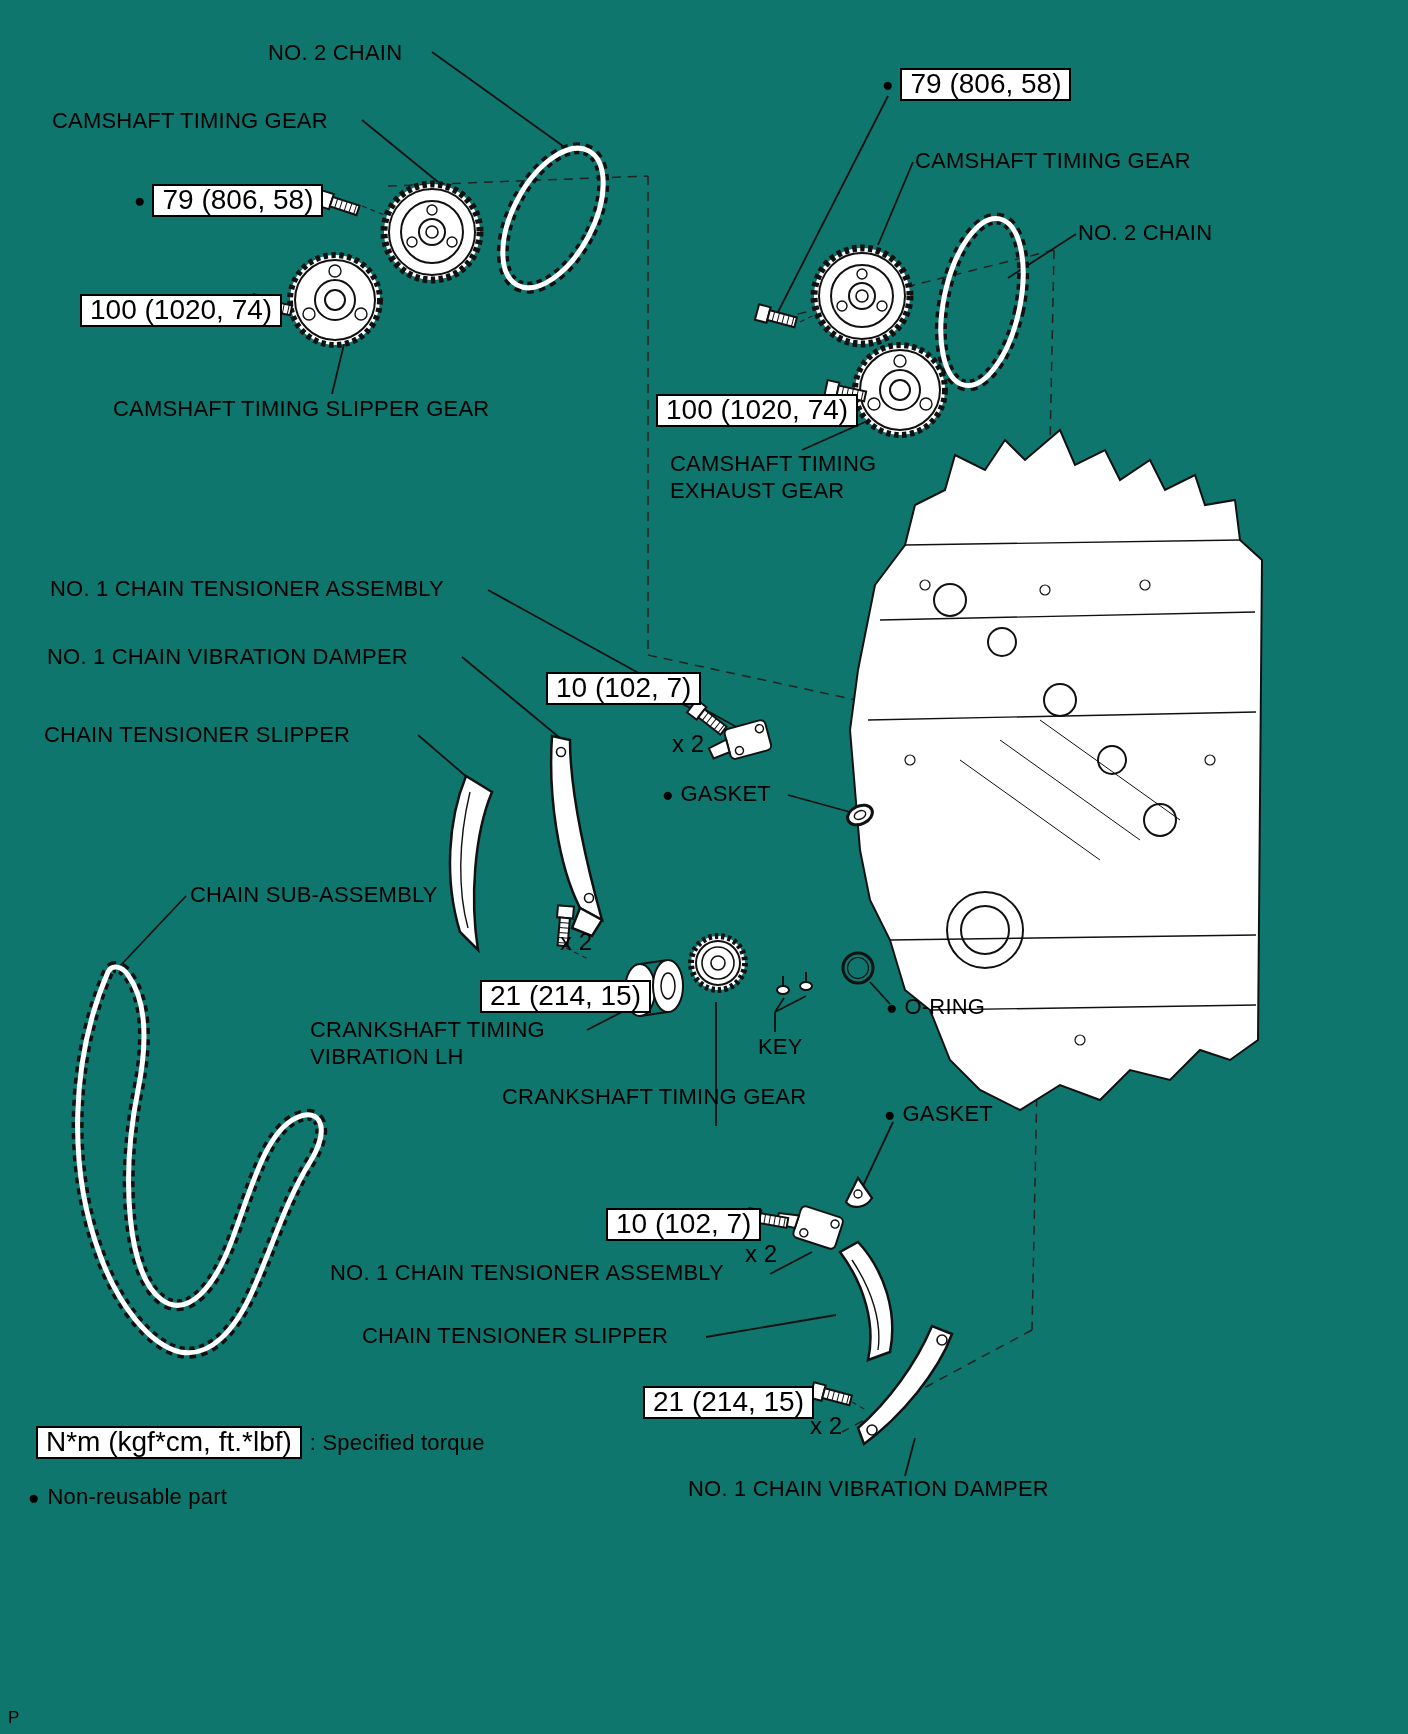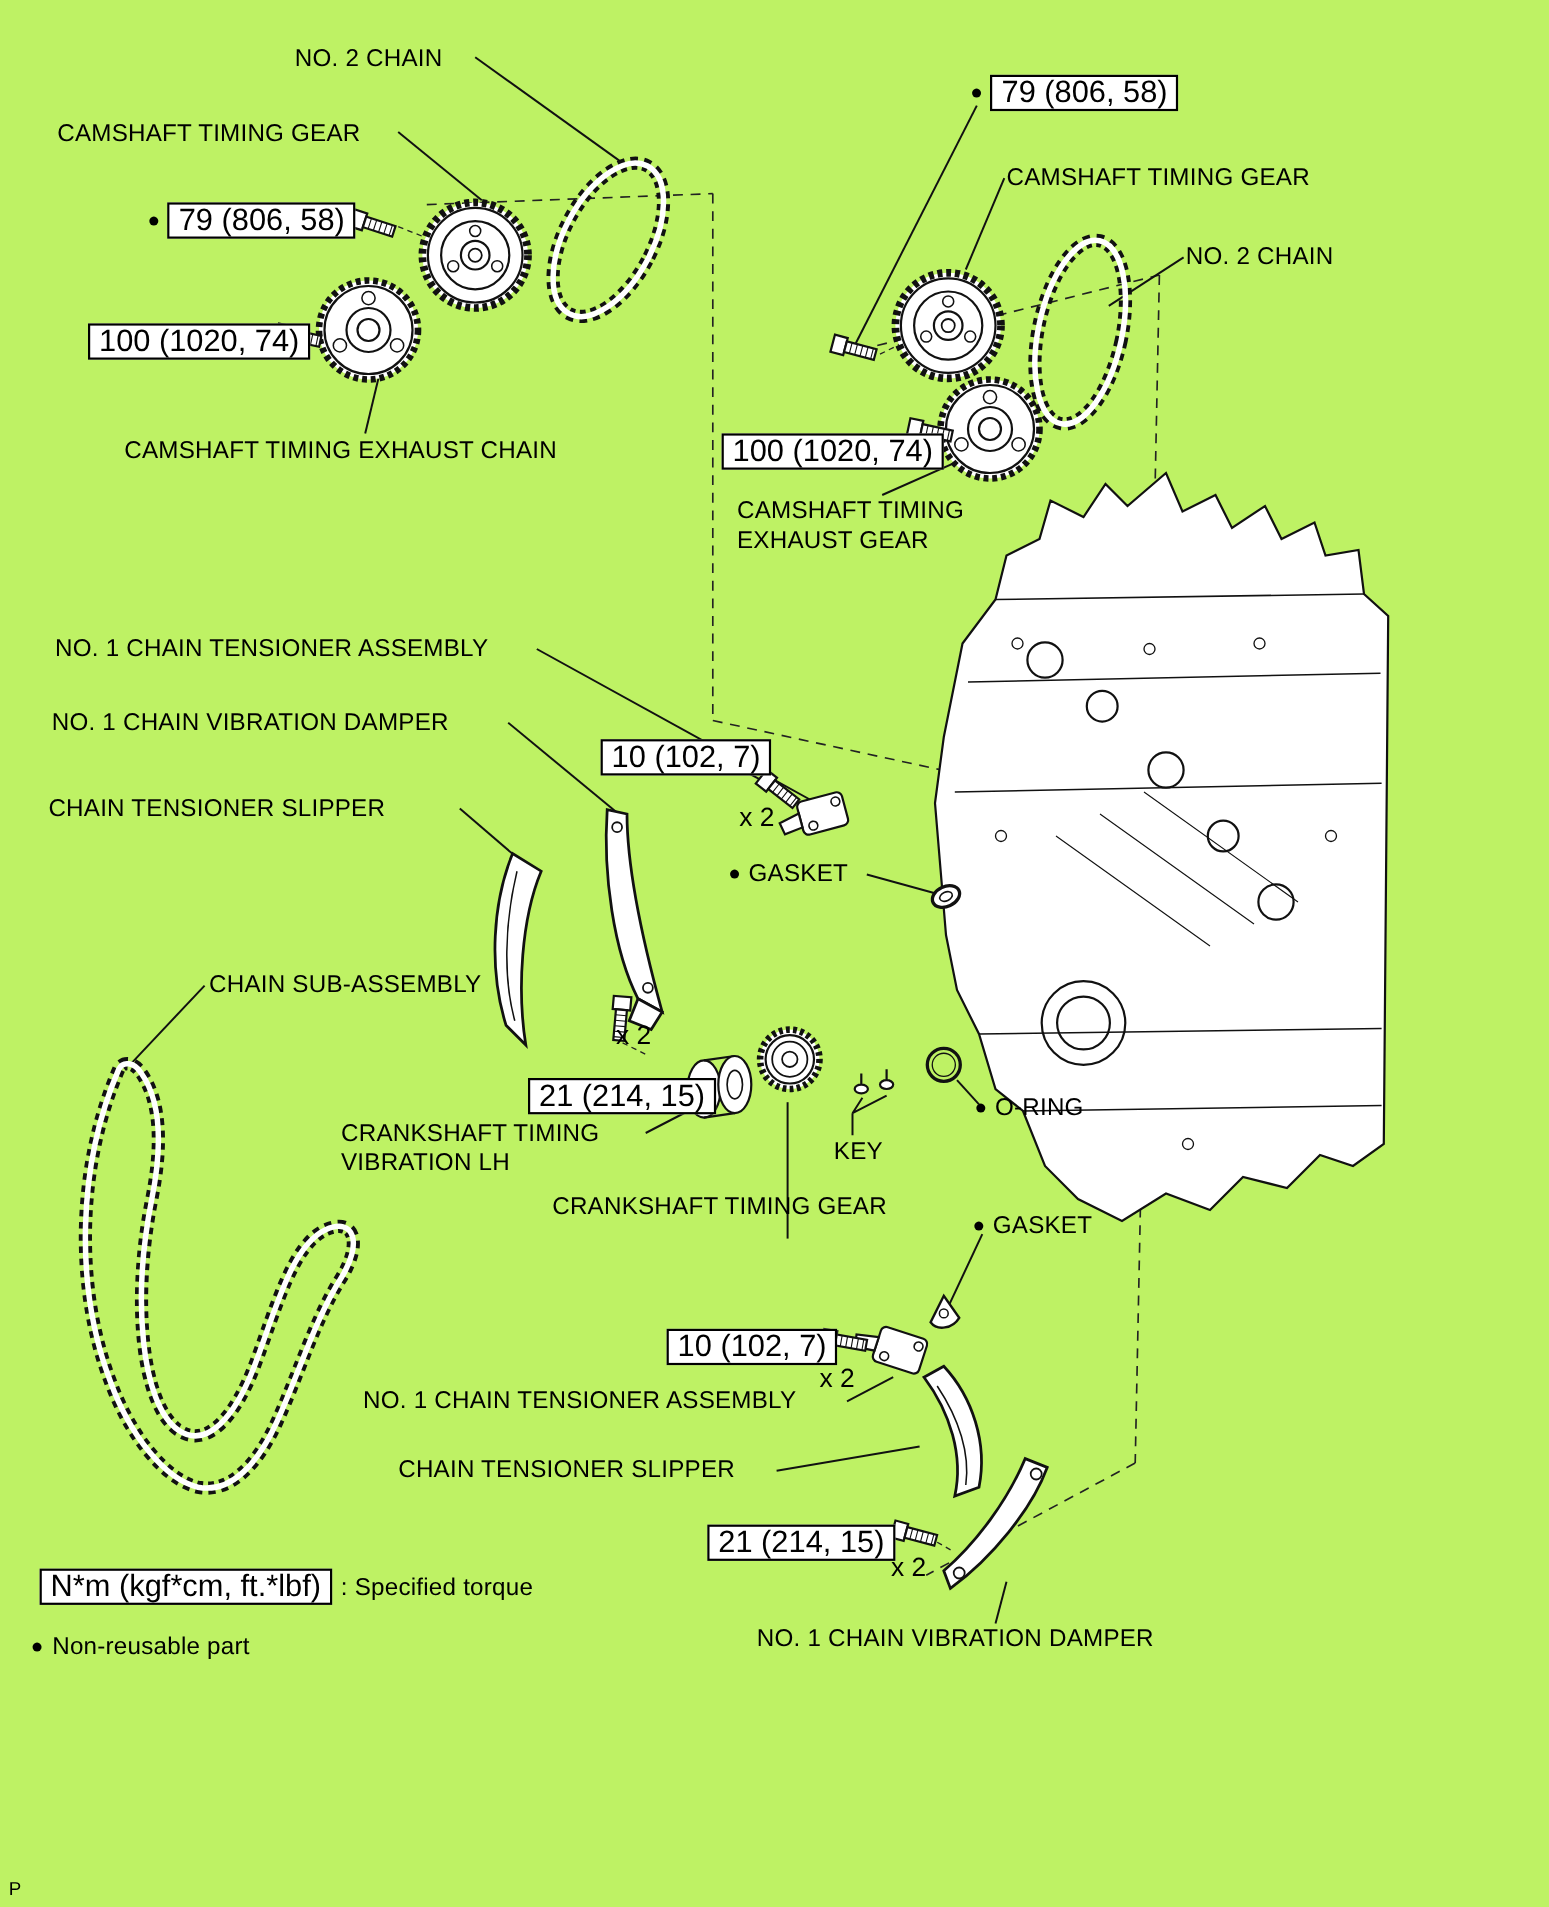--- a/index.html
+++ b/index.html
@@ -1,16 +1,16 @@
 <!DOCTYPE html>
 <html><head>
 <meta charset="utf-8">
 <style>
   html,body{margin:0;padding:0;background:#fff;}
-  .stage{position:relative;width:1408px;height:1734px;background:#bef264;overflow:hidden;
+  .stage{position:relative;width:1408px;height:1734px;background:#0f766e;overflow:hidden;
          font-family:"Liberation Sans",sans-serif;color:#000;}
   svg.art{position:absolute;left:0;top:0;}
   .lbl{position:absolute;font-size:22px;white-space:nowrap;letter-spacing:.2px;}
   .lbl2{line-height:27px;}
   .trow{position:absolute;display:flex;align-items:center;gap:7px;white-space:nowrap;}
   .tbox{display:inline-block;border:2px solid #000;background:#fff;padding:2px 8px 3px;
         font-size:28px;line-height:24px;}
   .bdot{font-size:19px;line-height:19px;}
   .x2{position:absolute;font-size:24px;white-space:nowrap;}
   .legend-row{position:absolute;display:flex;align-items:center;gap:8px;white-space:nowrap;text-align:right;}
@@ -231,21 +231,21 @@
 
   <div class="trow" style="left:134px;top:184px">
     <span class="bdot">●</span>
     <span class="tbox">79 (806, 58)</span>
   </div>
 
   <div class="trow" style="left:80px;top:294px">
     <span class="tbox">100 (1020, 74)</span>
   </div>
 
-  <div class="lbl" style="left:113px;top:396px">CAMSHAFT TIMING EXHAUST CHAIN</div>
+  <div class="lbl" style="left:113px;top:396px">CAMSHAFT TIMING SLIPPER GEAR</div>
 
   <div class="trow" style="left:882px;top:68px">
     <span class="bdot">●</span>
     <span class="tbox">79 (806, 58)</span>
   </div>
 
   <div class="lbl" style="left:915px;top:148px">CAMSHAFT TIMING GEAR</div>
 
   <div class="lbl" style="left:1078px;top:220px">NO. 2 CHAIN</div>
 

